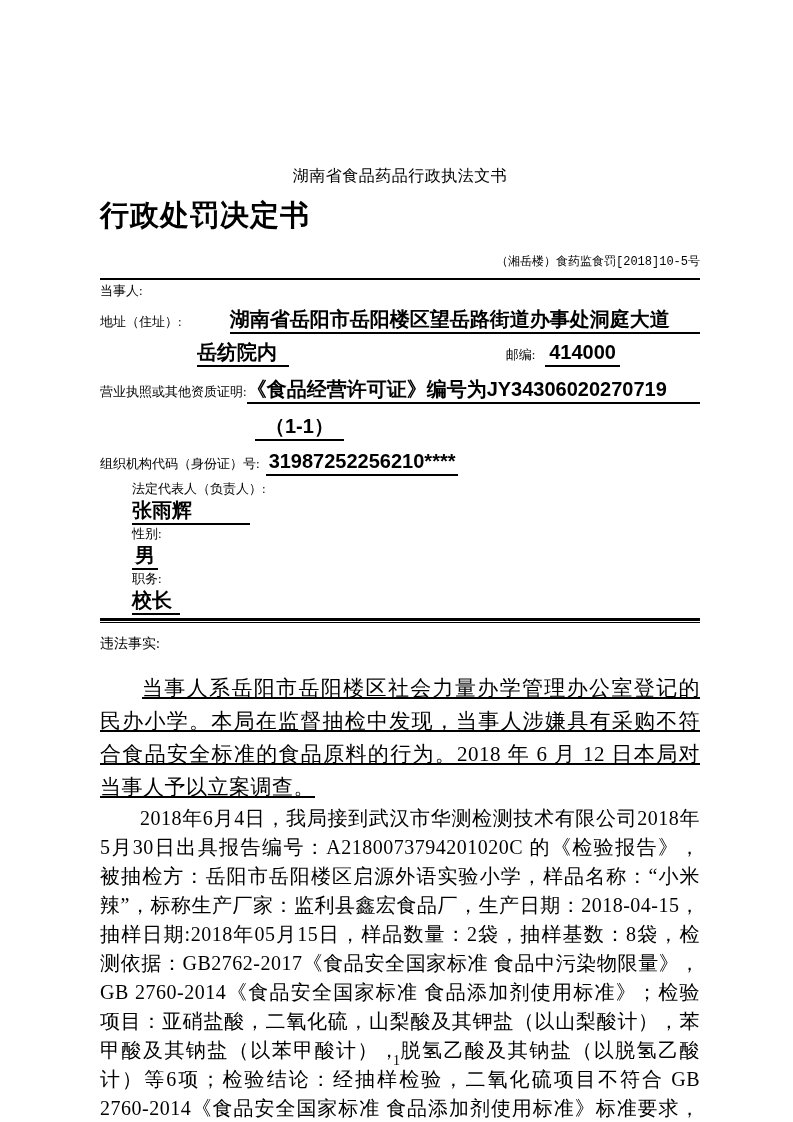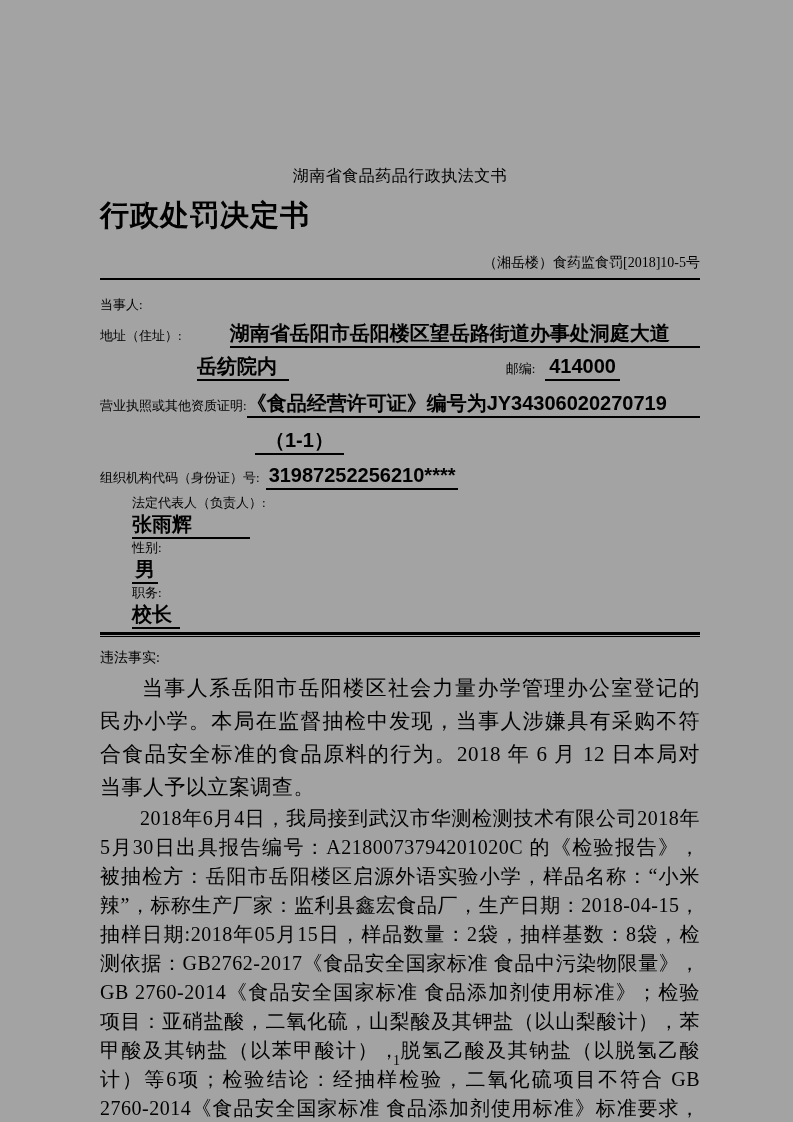--- a/index.html
+++ b/index.html
@@ -2,21 +2,21 @@
 <html><head>
 <meta charset="utf-8">
 <style>
   * { margin: 0; padding: 0; box-sizing: border-box; }
   html, body { background: #e8e8e8; }
   .page {
     position: relative;
     width: 793px;
     height: 1122px;
     margin: 0 auto;
-    background: #a3a3a3;
+    background: #ffffff;
     color: #000000;
     font-family: "Liberation Serif", serif;
     overflow: hidden;
   }
   .content {
     position: absolute;
     left: 100px;
     top: 0;
     width: 600px;
   }
@@ -31,22 +31,23 @@
     margin-top: 16px;
     text-align: left;
     font-size: 29px;
     line-height: 31px;
     font-weight: 600;
     letter-spacing: 1px;
   }
   .doc-number {
     margin-top: 24px;
     text-align: right;
-    font-size: 14px;
+    font-size: 12px;
     line-height: 15px;
+    font-family: Liberation Mono, monospace;
   }
   .rule-thin {
     margin-top: 8px;
     border-bottom: 2px solid #000;
   }
   .rule-double {
     margin-top: 3px;
     height: 5px;
     border-top: 3px solid #000;
     border-bottom: 1px solid #000;
@@ -62,21 +63,21 @@
   }
   .fvalue {
     font-family: "Liberation Sans", sans-serif;
     font-weight: bold;
     font-size: 20px;
     line-height: 25px;
     border-bottom: 2px solid #000;
     white-space: nowrap;
   }
   .grow { flex: 1 1 auto; }
-  .row-party    { margin-top: 16px; align-items: flex-end; }
+  .row-party    { margin-top: 2px; align-items: flex-end; }
   .row-addr1    { margin-top: 7px; gap: 42px; }
   .row-addr2    { margin-top: 6px; display: flex; align-items: baseline; }
   .addr2-value  { margin-left: 97px; padding-right: 12px; }
   .addr2-right  { margin-left: auto; margin-right: 80px; display: flex; align-items: baseline; }
   .postcode-val { margin-left: 10px; padding: 0 4px; }
   .row-lic1     { margin-top: 10px; }
   .row-lic2     { margin-top: 10px; display: flex; }
   .lic2-value   { margin-left: 155px; padding: 0 10px; }
   .row-orgcode  { margin-top: 8px; }
   .orgcode-val  { margin-left: 6px; padding: 0 3px; }
@@ -90,23 +91,24 @@
     margin-top: 13px;
     font-size: 14px;
     line-height: 16px;
   }
   .para {
     text-align: justify;
     text-indent: 2em;
     letter-spacing: 0.5px;
   }
   .para-1 {
-    margin-top: 6px;
+    margin-top: 20px;
     font-size: 21px;
     line-height: 33px;
+    text-decoration: underline;
   }
   .para-2 {
     font-size: 20px;
     line-height: 29px;
   }
   .page-number {
     position: absolute;
     left: 0;
     top: 1053px;
     width: 793px;

